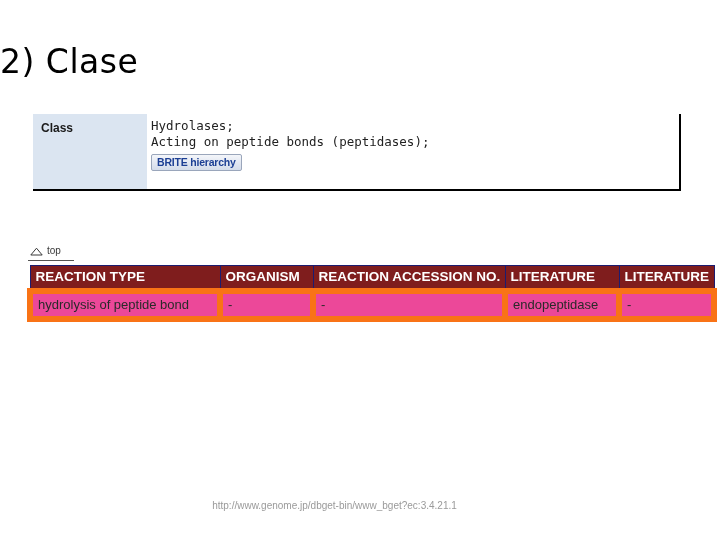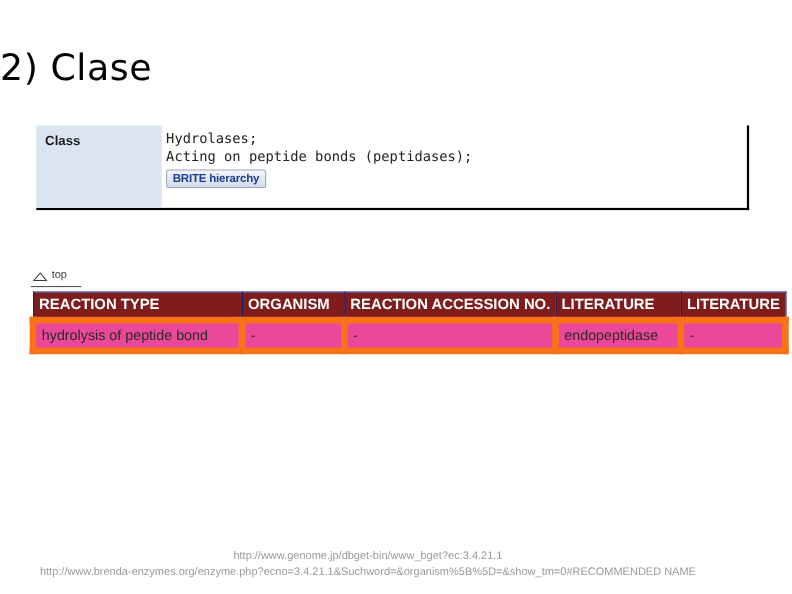--- a/index.html
+++ b/index.html
@@ -232,16 +232,15 @@
         <td>-</td>
         <td>-</td>
         <td>endopeptidase</td>
         <td>-</td>
       </tr>
     </tbody>
   </table>
 
   <div class="footer">
     <div class="footer-url">http://www.genome.jp/dbget-bin/www_bget?ec:3.4.21.1</div>
-    <div class="footer-url">http://www.brenda-enzymes.org/enzyme.php?ecno=3.4.21.1&amp;Suchword=&amp;organism%5B%5D=&amp;show_tm=0#RECOMMENDED NAME</div>
   </div>
 
 </div>
 
 </body></html>

